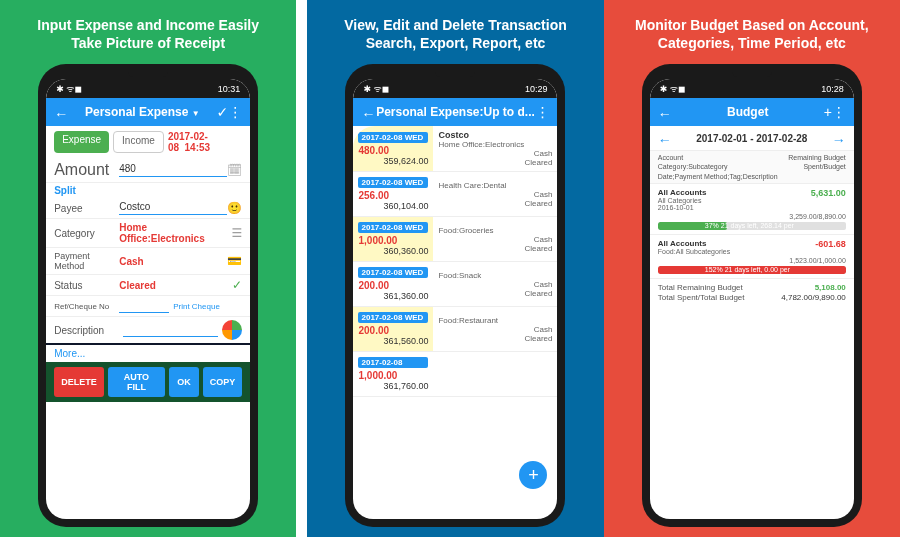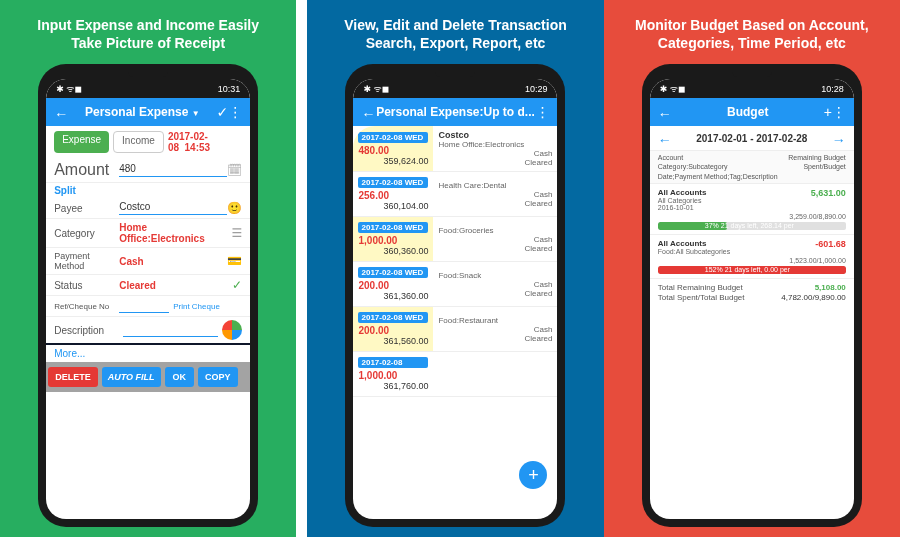--- a/index.html
+++ b/index.html
@@ -112,25 +112,25 @@
       align-items: center;
       padding: 3px 8px;
       border-bottom: 1px solid #eee;
     }
 
     .s1-more { color: #2196F3; font-size: 10px; padding: 3px 8px; }
 
     .s1-buttons {
       display: flex;
       gap: 4px;
-      padding: 5px 2px;
-      background: #a3a3a3;
+      padding: 5px 8px;
+      background: #14532d;
     }
     .btn-delete { background: #e53935; color: white; border: none; border-radius: 3px; font-size: 9px; padding: 5px 7px; font-weight: bold; cursor: pointer; }
-    .btn-autofill { background: #2196F3; color: white; border: none; border-radius: 3px; font-size: 9px; padding: 5px 6px; font-weight: bold; cursor: pointer; font-style: italic; }
+    .btn-autofill { background: #2196F3; color: white; border: none; border-radius: 3px; font-size: 9px; padding: 5px 6px; font-weight: bold; cursor: pointer; }
     .btn-ok { background: #2196F3; color: white; border: none; border-radius: 3px; font-size: 9px; padding: 5px 8px; font-weight: bold; cursor: pointer; }
     .btn-copy { background: #2196F3; color: white; border: none; border-radius: 3px; font-size: 9px; padding: 5px 7px; font-weight: bold; cursor: pointer; }
 
     .desc-row {
       display: flex;
       align-items: center;
       padding: 3px 8px;
       border-bottom: 2px solid #0f172a;
       font-size: 10px;
       gap: 4px;

